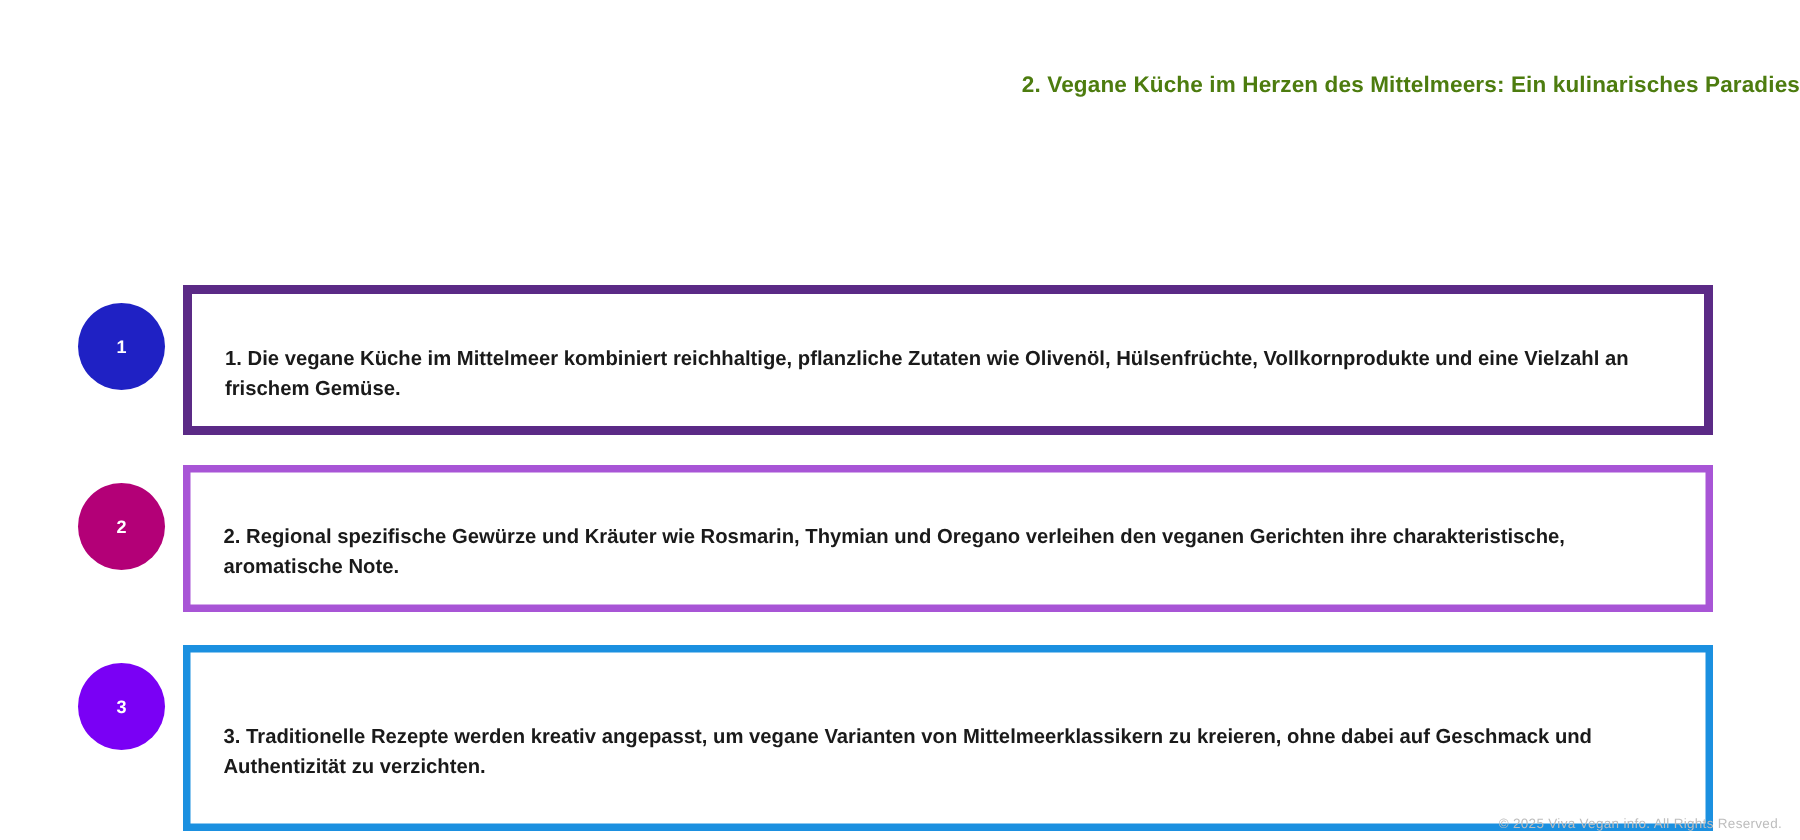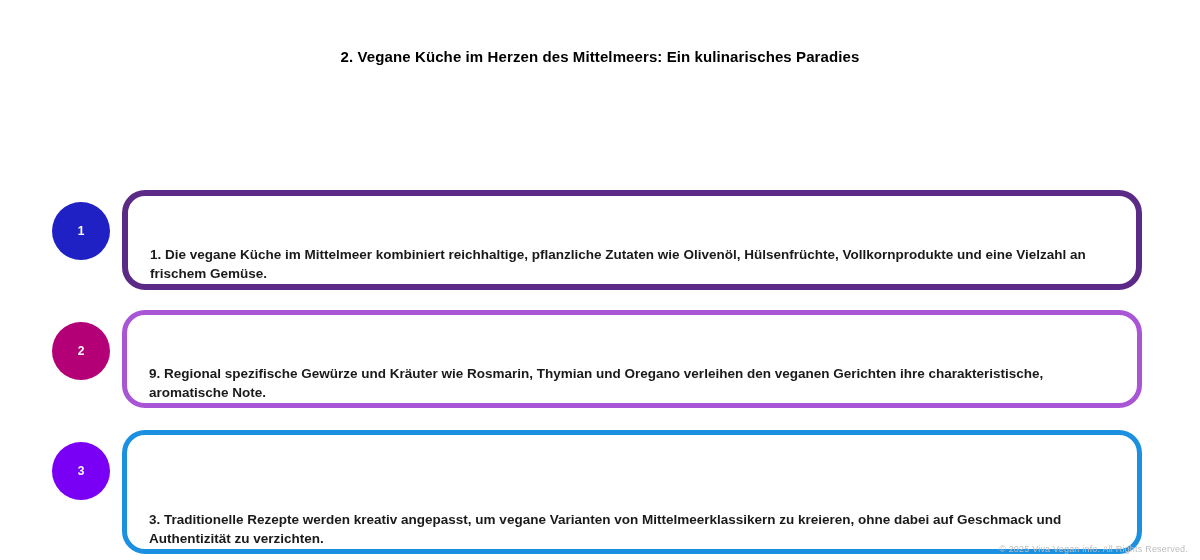--- a/index.html
+++ b/index.html
@@ -19,24 +19,24 @@
     position: relative;
     width: 1200px;
     height: 560px;
   }
 
   .slide-title {
     position: absolute;
     left: 0;
     top: 48px;
     width: 1200px;
-    text-align: center;
+    text-align: right;
     font-size: 15px;
     font-weight: bold;
-    color: #000000;
+    color: #4d7c0f;
     letter-spacing: 0.1px;
   }
 
   .rows {
     position: absolute;
     left: 0;
     top: 190px;
     width: 1200px;
   }
 
@@ -67,22 +67,21 @@
 
   .box {
     position: absolute;
     left: 122px;
     top: 0;
     width: 1020px;
     height: 100px;
     box-sizing: border-box;
     background: #ffffff;
     display: flex;
-    align-items: flex-end;
-    border-radius: 23px;
+    align-items: center;
   }
 
   .box-text {
     padding: 18px 22px 0 22px;
     font-size: 13.5px;
     font-weight: bold;
     line-height: 1.45;
     color: #1a1a1a;
   }
 
@@ -119,21 +118,21 @@
       <div class="box" style="border-color: rgb(91, 42, 134);">
         <div class="box-text">1. Die vegane Küche im Mittelmeer kombiniert reichhaltige, pflanzliche Zutaten wie Olivenöl, Hülsenfrüchte, Vollkornprodukte und eine Vielzahl an frischem Gemüse.</div>
       </div>
     </div>
 
     <div class="row row-2">
       <div class="bullet" style="background: rgb(179, 0, 119);">
         <span>2</span>
       </div>
       <div class="box" style="border-color: rgb(168, 85, 214);">
-        <div class="box-text">9. Regional spezifische Gewürze und Kräuter wie Rosmarin, Thymian und Oregano verleihen den veganen Gerichten ihre charakteristische, aromatische Note.</div>
+        <div class="box-text">2. Regional spezifische Gewürze und Kräuter wie Rosmarin, Thymian und Oregano verleihen den veganen Gerichten ihre charakteristische, aromatische Note.</div>
       </div>
     </div>
 
     <div class="row row-3">
       <div class="bullet" style="background: rgb(122, 0, 245);">
         <span>3</span>
       </div>
       <div class="box" style="border-color: rgb(27, 144, 224);">
         <div class="box-text">3. Traditionelle Rezepte werden kreativ angepasst, um vegane Varianten von Mittelmeerklassikern zu kreieren, ohne dabei auf Geschmack und Authentizität zu verzichten.</div>
       </div>

